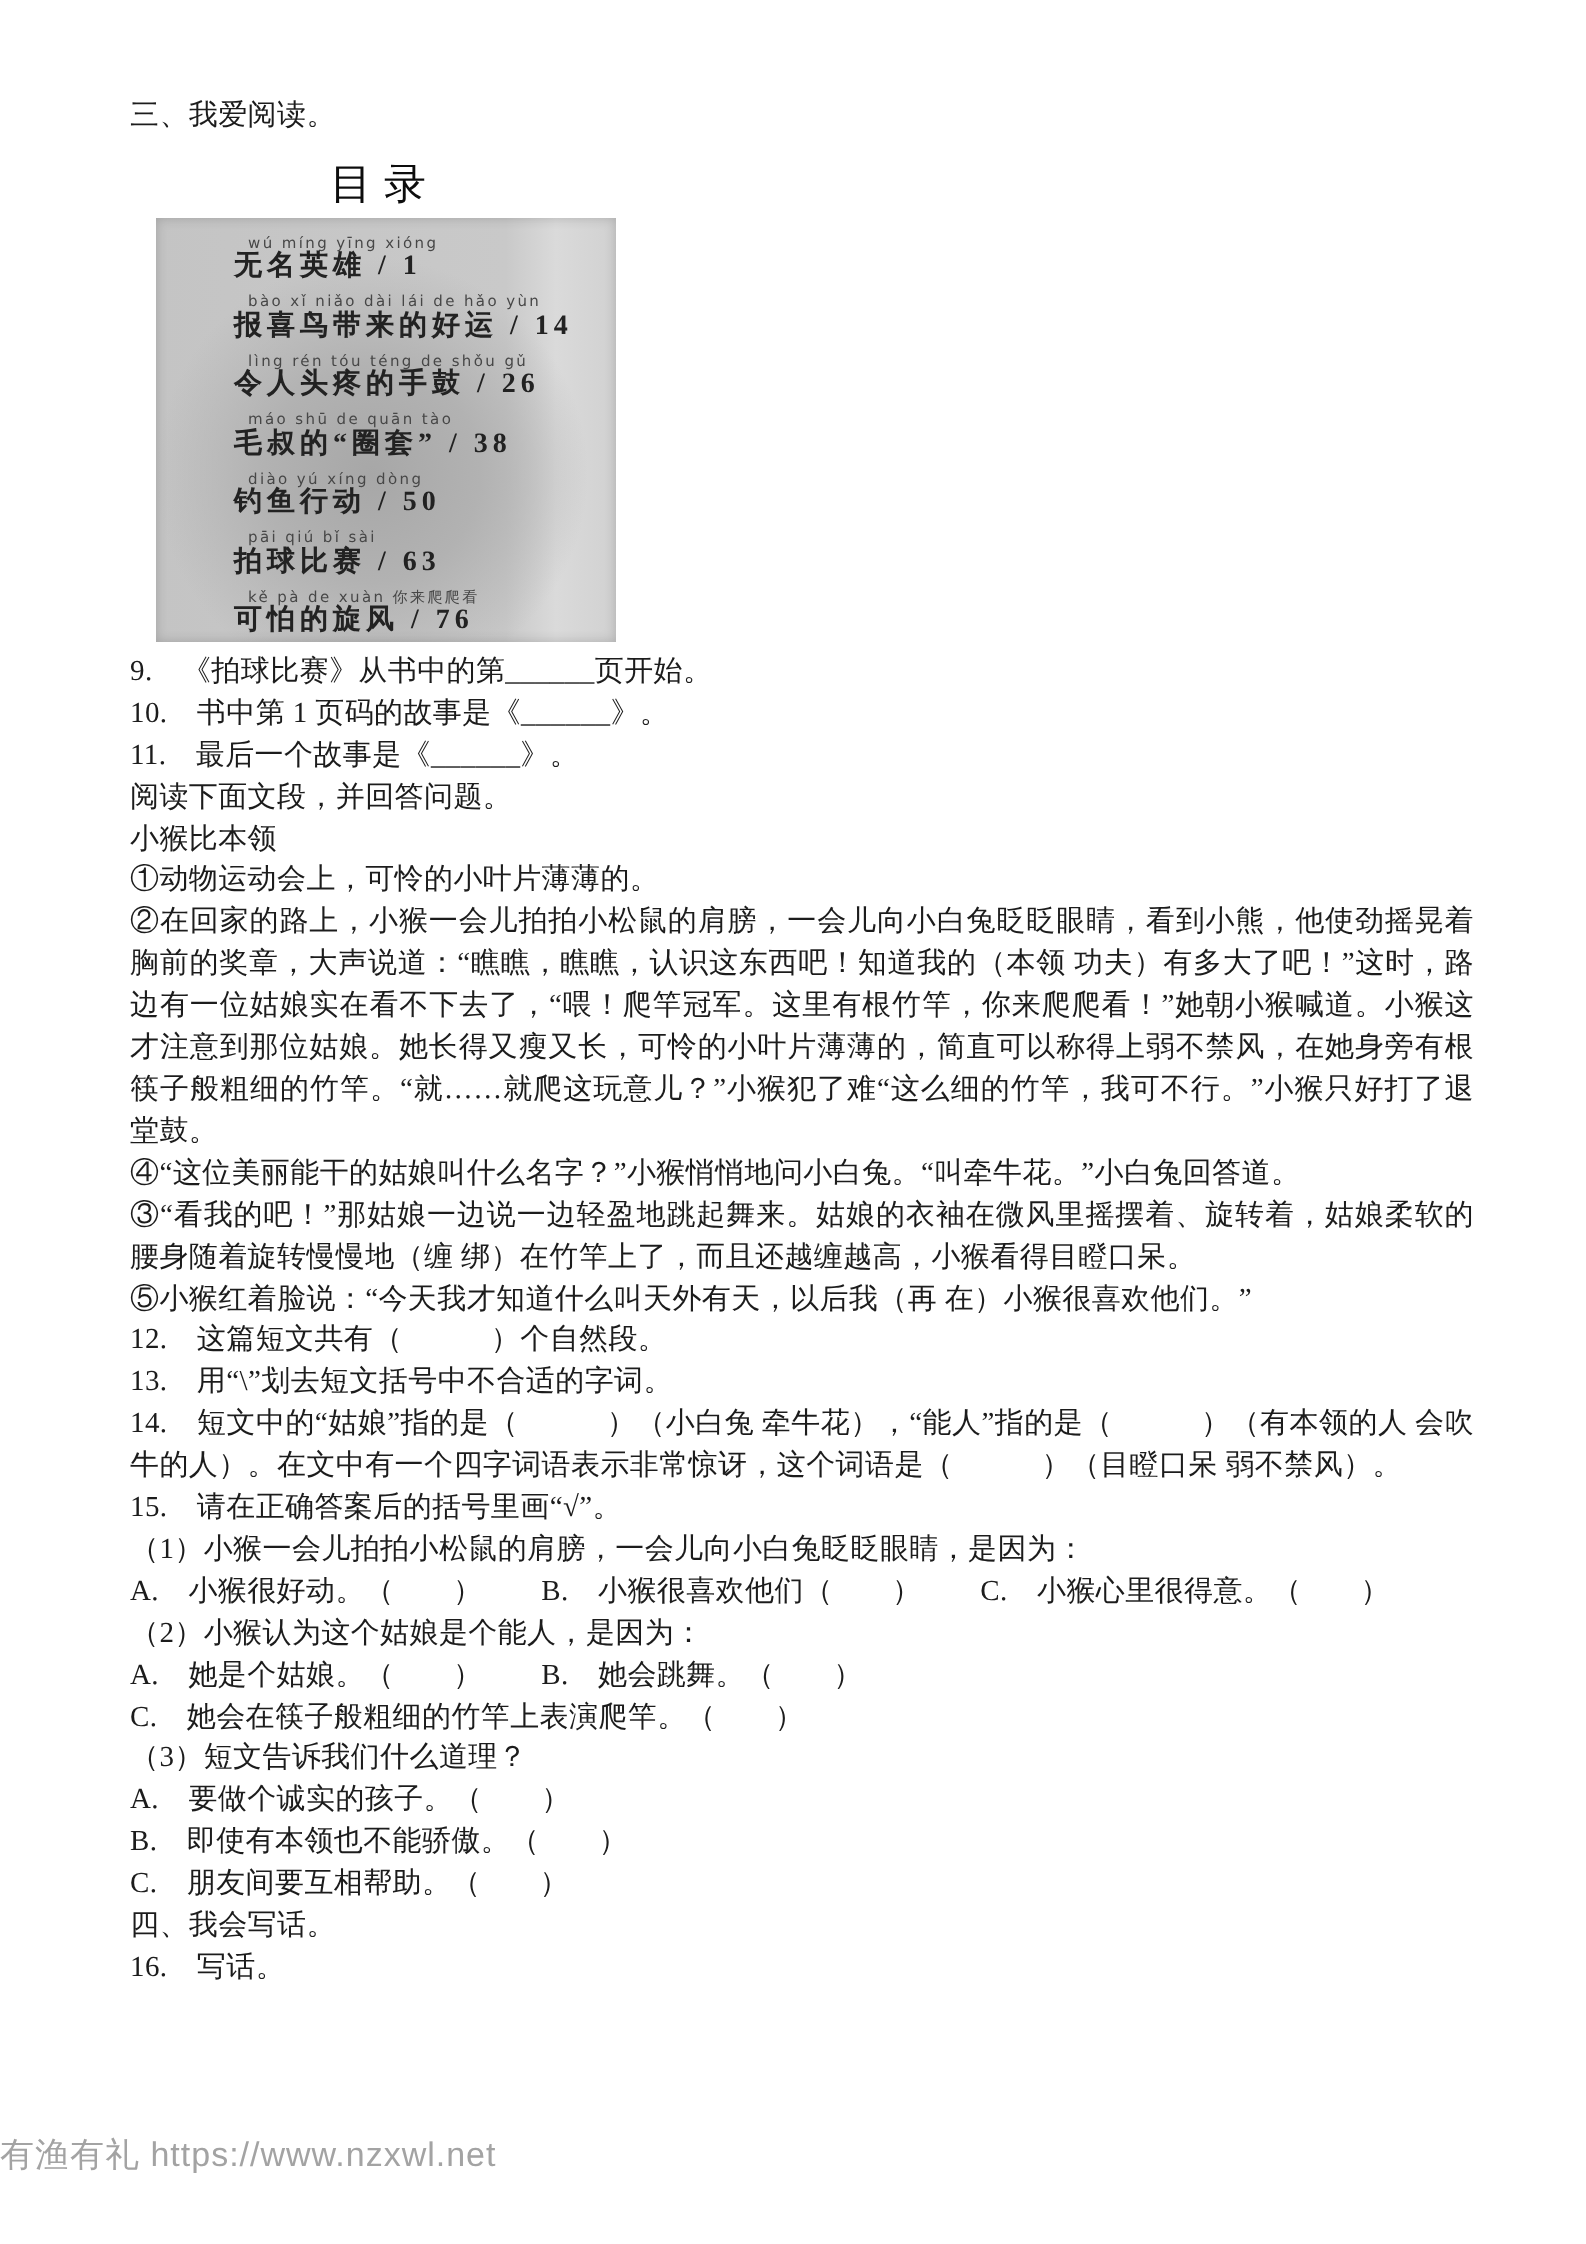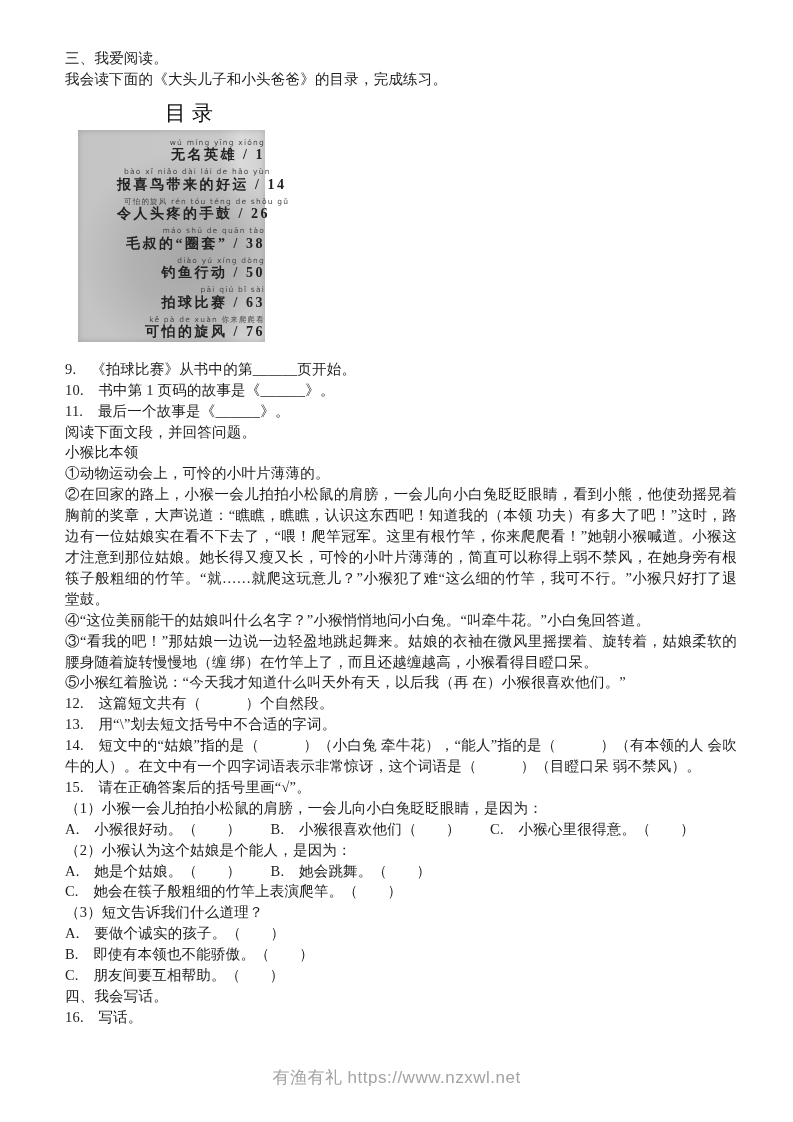--- a/index.html
+++ b/index.html
@@ -29,29 +29,28 @@
   .flow-para { text-align: justify; }
   .toc-heading {
     font-size: 21px;
     font-weight: normal;
     letter-spacing: 6px;
     margin: 9px 0 2px 100px;
     color: #0d0d0d;
   }
   .toc-photo {
     position: relative;
-    width: 187px;
+    width: 230px;
     height: 212px;
-    margin: 3px 0 17px 13px;
+    margin: 3px 0 5px 13px;
     background:
       radial-gradient(circle 108px at 108px 128px, #a7a7a7 0%, #b2b2b2 50%, rgba(201,201,201,0) 100%),
       linear-gradient(90deg, #c4c4c4 0%, #c9c9c9 76%, #dadada 87%, #d1d1d1 100%);
     padding: 9px 0 0 39px;
     box-shadow: inset 0 0 6px rgba(0,0,0,0.18);
-    text-align: right;
   }
   .toc-row { margin-bottom: 6px; }
   .toc-pinyin {
     display: block;
     font-family: "DejaVu Sans", sans-serif;
     font-size: 7.5px;
     line-height: 8.5px;
     color: #474747;
     letter-spacing: 1.2px;
     margin-left: 7px;
@@ -64,49 +63,48 @@
     font-weight: bold;
     letter-spacing: 2.5px;
     color: #222222;
     white-space: nowrap;
   }
   .footer {
     position: absolute;
     left: 0;
     right: 0;
     top: 1066px;
-    text-align: center;
+    text-align: left;
     font-family: "Liberation Sans", "DejaVu Sans", sans-serif;
     font-size: 17px;
     color: #a3a3a3;
     letter-spacing: 0.5px;
   }
 </style>
 </head>
 <body>
 
 <div class="page">
   <div class="content">
 
     <div class="flow-line">三、我爱阅读。</div>
-    <div class="flow-line">我会读下面的《大头儿子和小头爸爸》的目录，完成练习。</div>
 
     <div class="toc-heading">目录</div>
 
     <div class="toc-photo">
       <div class="toc-row">
         <span class="toc-pinyin">wú míng yīng xióng</span>
         <span class="toc-title">无名英雄 / 1</span>
       </div>
       <div class="toc-row">
         <span class="toc-pinyin">bào xǐ niǎo dài lái de hǎo yùn</span>
         <span class="toc-title">报喜鸟带来的好运 / 14</span>
       </div>
       <div class="toc-row">
-        <span class="toc-pinyin">可怕的旋风 rén tóu téng de shǒu gǔ</span>
+        <span class="toc-pinyin">lìng rén tóu téng de shǒu gǔ</span>
         <span class="toc-title">令人头疼的手鼓 / 26</span>
       </div>
       <div class="toc-row">
         <span class="toc-pinyin">máo shū de quān tào</span>
         <span class="toc-title">毛叔的“圈套” / 38</span>
       </div>
       <div class="toc-row">
         <span class="toc-pinyin">diào yú xíng dòng</span>
         <span class="toc-title">钓鱼行动 / 50</span>
       </div>

